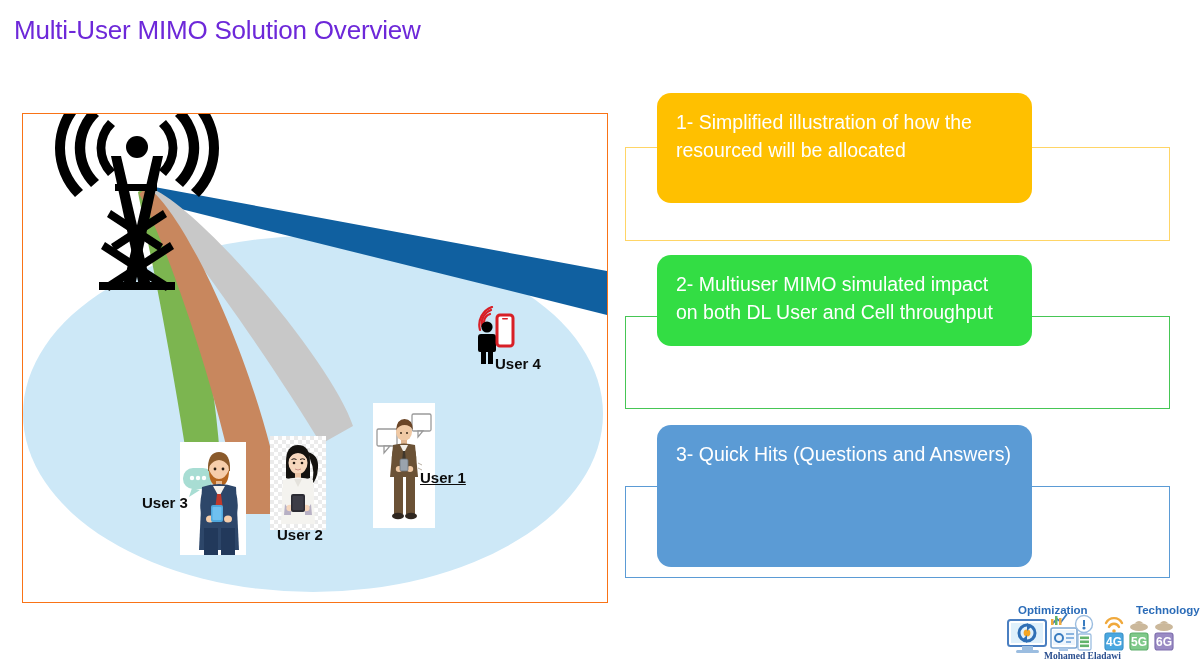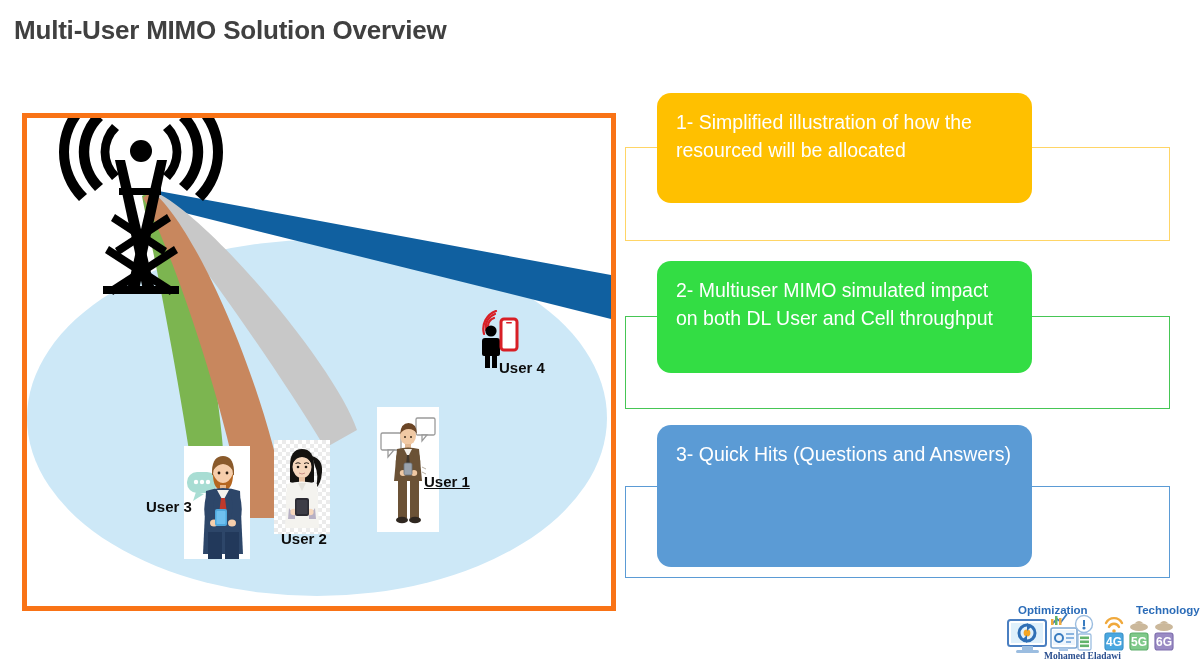--- a/index.html
+++ b/index.html
@@ -8,31 +8,31 @@
     background:#ffffff;
     font-family:"Liberation Sans", sans-serif;
     overflow:hidden;
     position:relative;
   }
   #page{position:absolute;left:0;top:0;width:1200px;height:666px;}
 
   
   .slide-title{
     position:absolute;left:14px;top:15px;
-    font-size:26px;font-weight:bold;color:#404040;
+    font-size:26px;font-weight:normal;color:#6d28d9;
     letter-spacing:-0.2px;
     white-space:nowrap;
   }
 
   
   .illus-panel{
     position:absolute;left:22px;top:113px;
     width:584px;height:488px;
     background:#ffffff;
-    border:5px solid #f97316;
+    border:1px solid #f97316;
     overflow:hidden;
   }
   .illus-svg{position:absolute;left:0;top:0;width:584px;height:488px;}
 
   
   .user-card{position:absolute;background:#ffffff;overflow:hidden;}
   .user-card svg{display:block;}
   .user-label{
     position:absolute;
     font-size:15px;font-weight:bold;color:#0d0d0d;
@@ -55,21 +55,21 @@
     position:absolute;left:657px;
     width:375px;
     border-radius:14px;
     color:#ffffff;
     font-size:19.5px;
     line-height:1.42;
     padding:16px 19px 16px 19px;
     box-sizing:border-box;
   }
   .callout-1{top:93px;height:110px;background:#FFC000;}
-  .callout-2{top:255px;height:112px;background:#33DD44;margin-top:6px;}
+  .callout-2{top:255px;height:91px;background:#33DD44;}
   .callout-3{top:425px;height:142px;background:#5B9BD5;}
 
   
   .footer-logos{
     position:absolute;left:1002px;top:600px;width:192px;height:66px;
   }
   .logo-caption{
     position:absolute;
     font-size:11.5px;font-weight:bold;color:#2b6cb8;
     white-space:nowrap;

